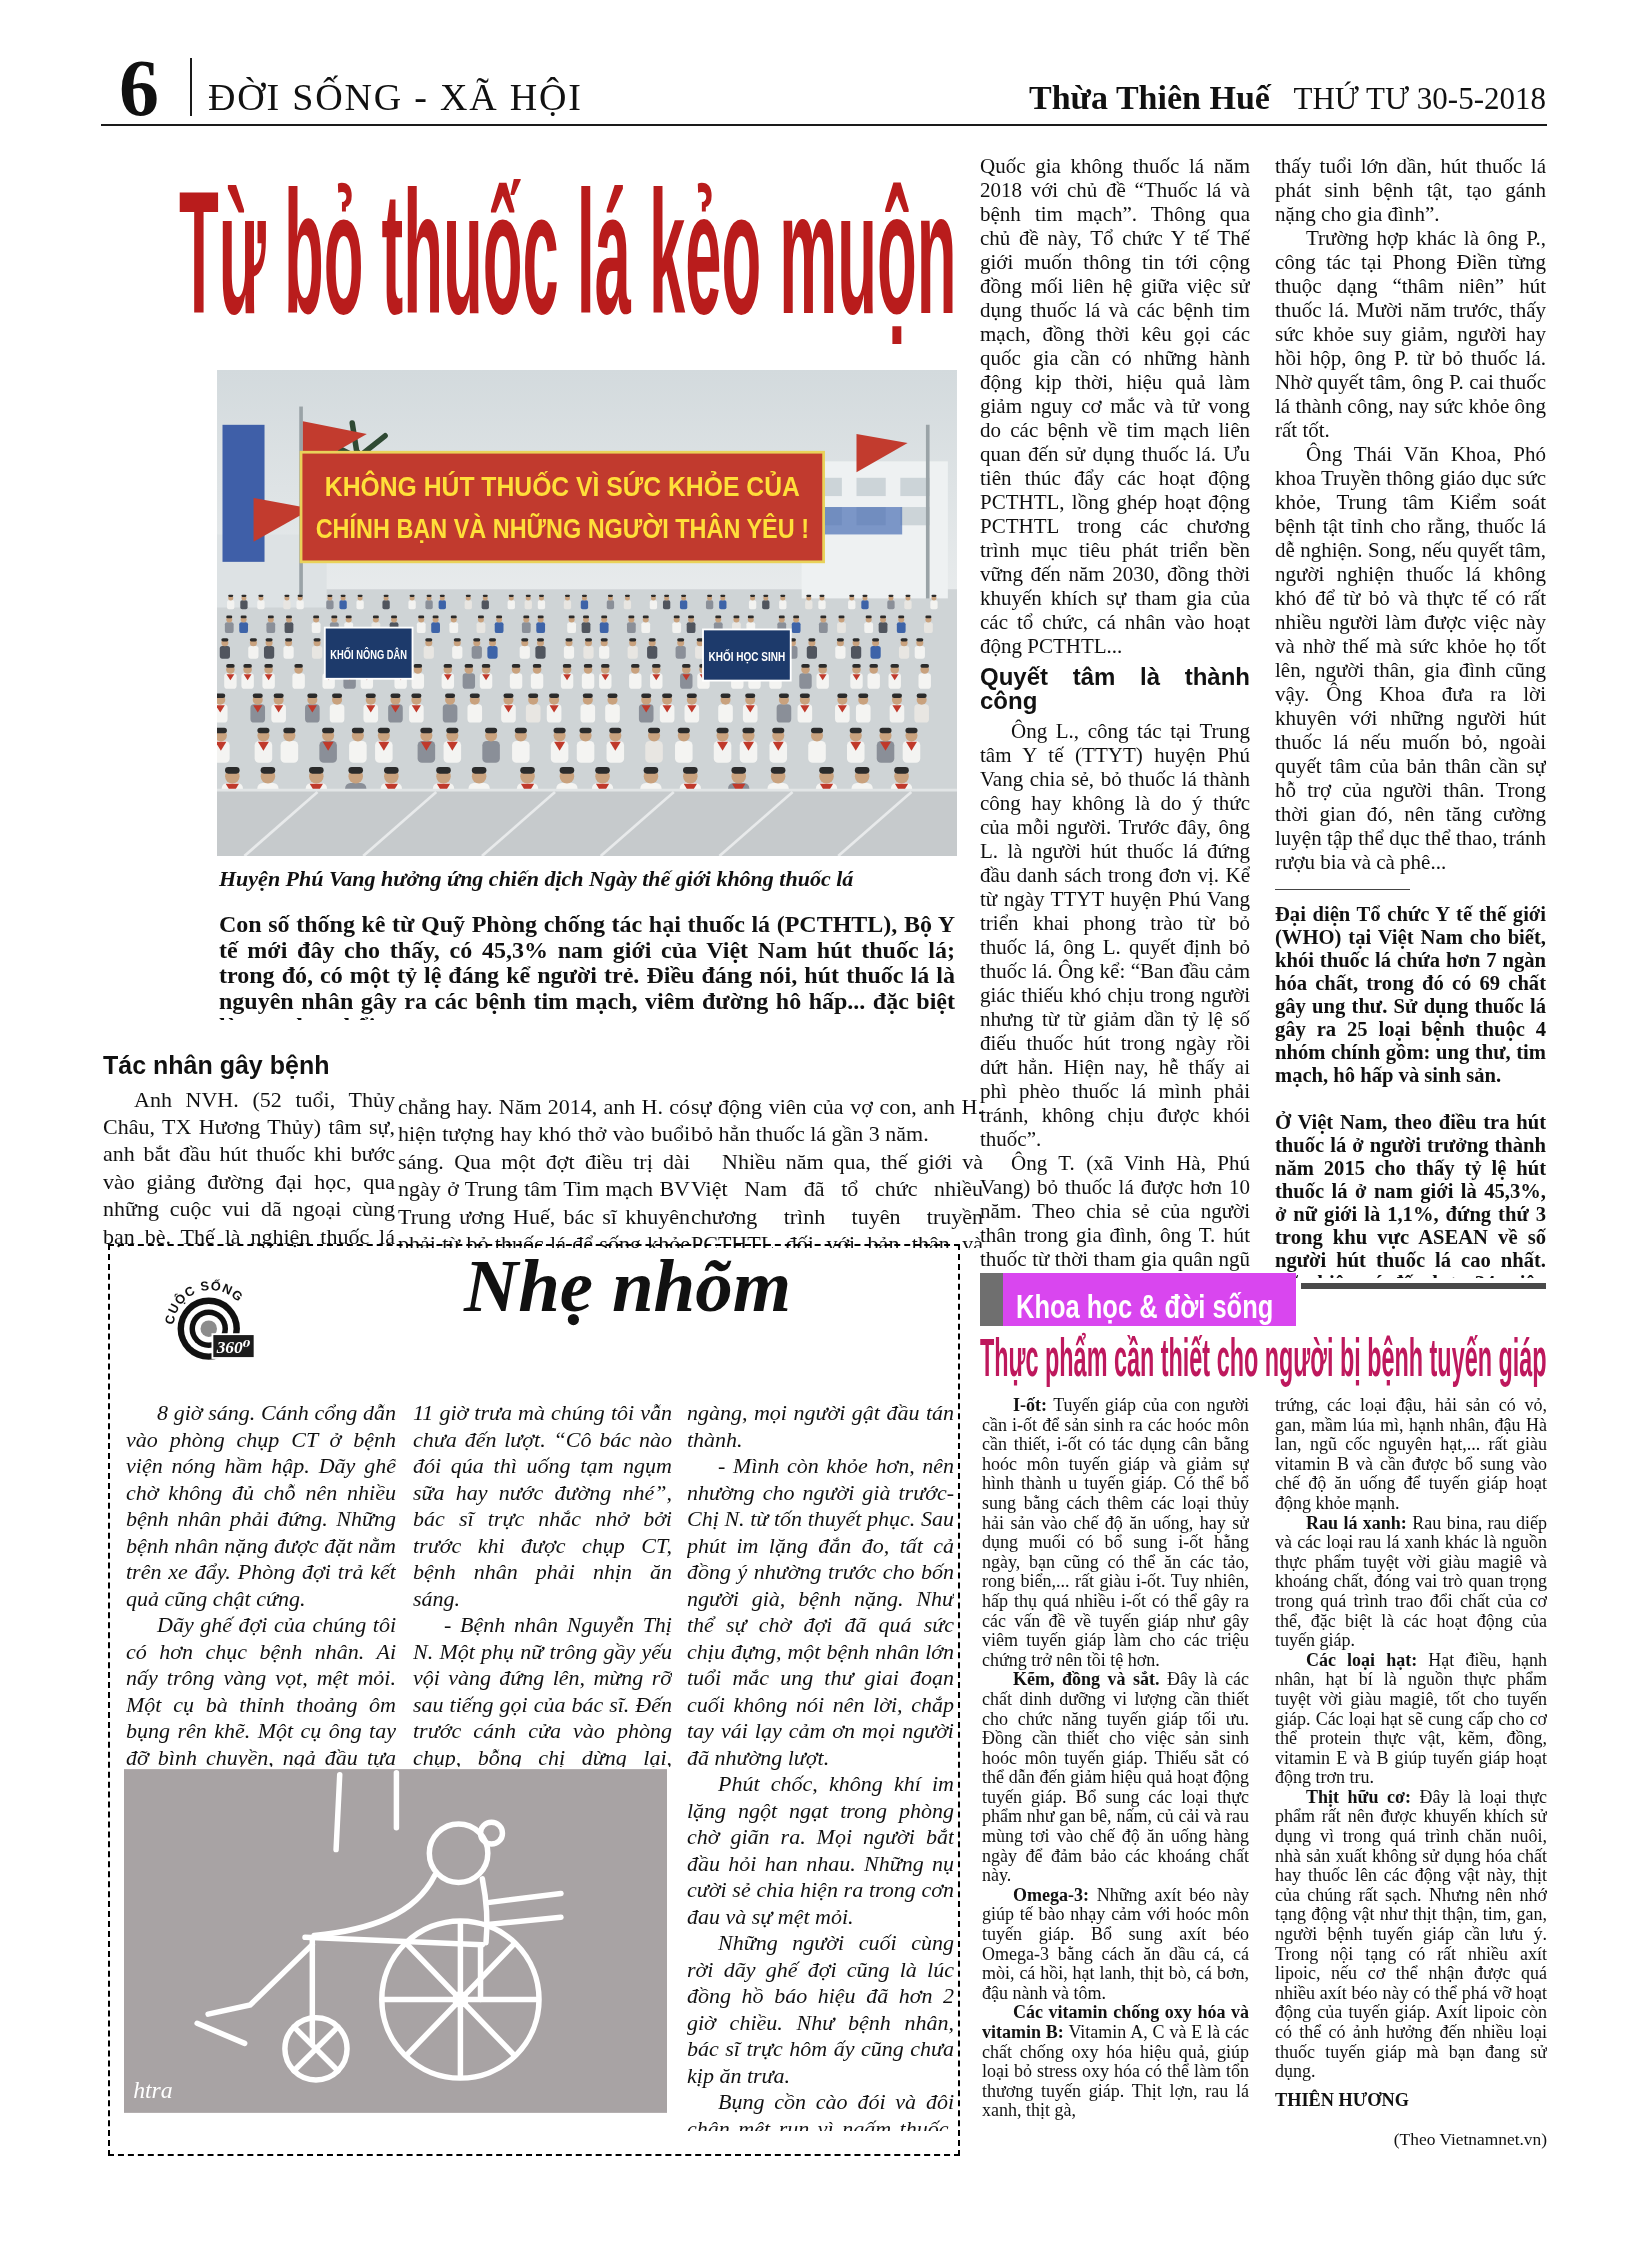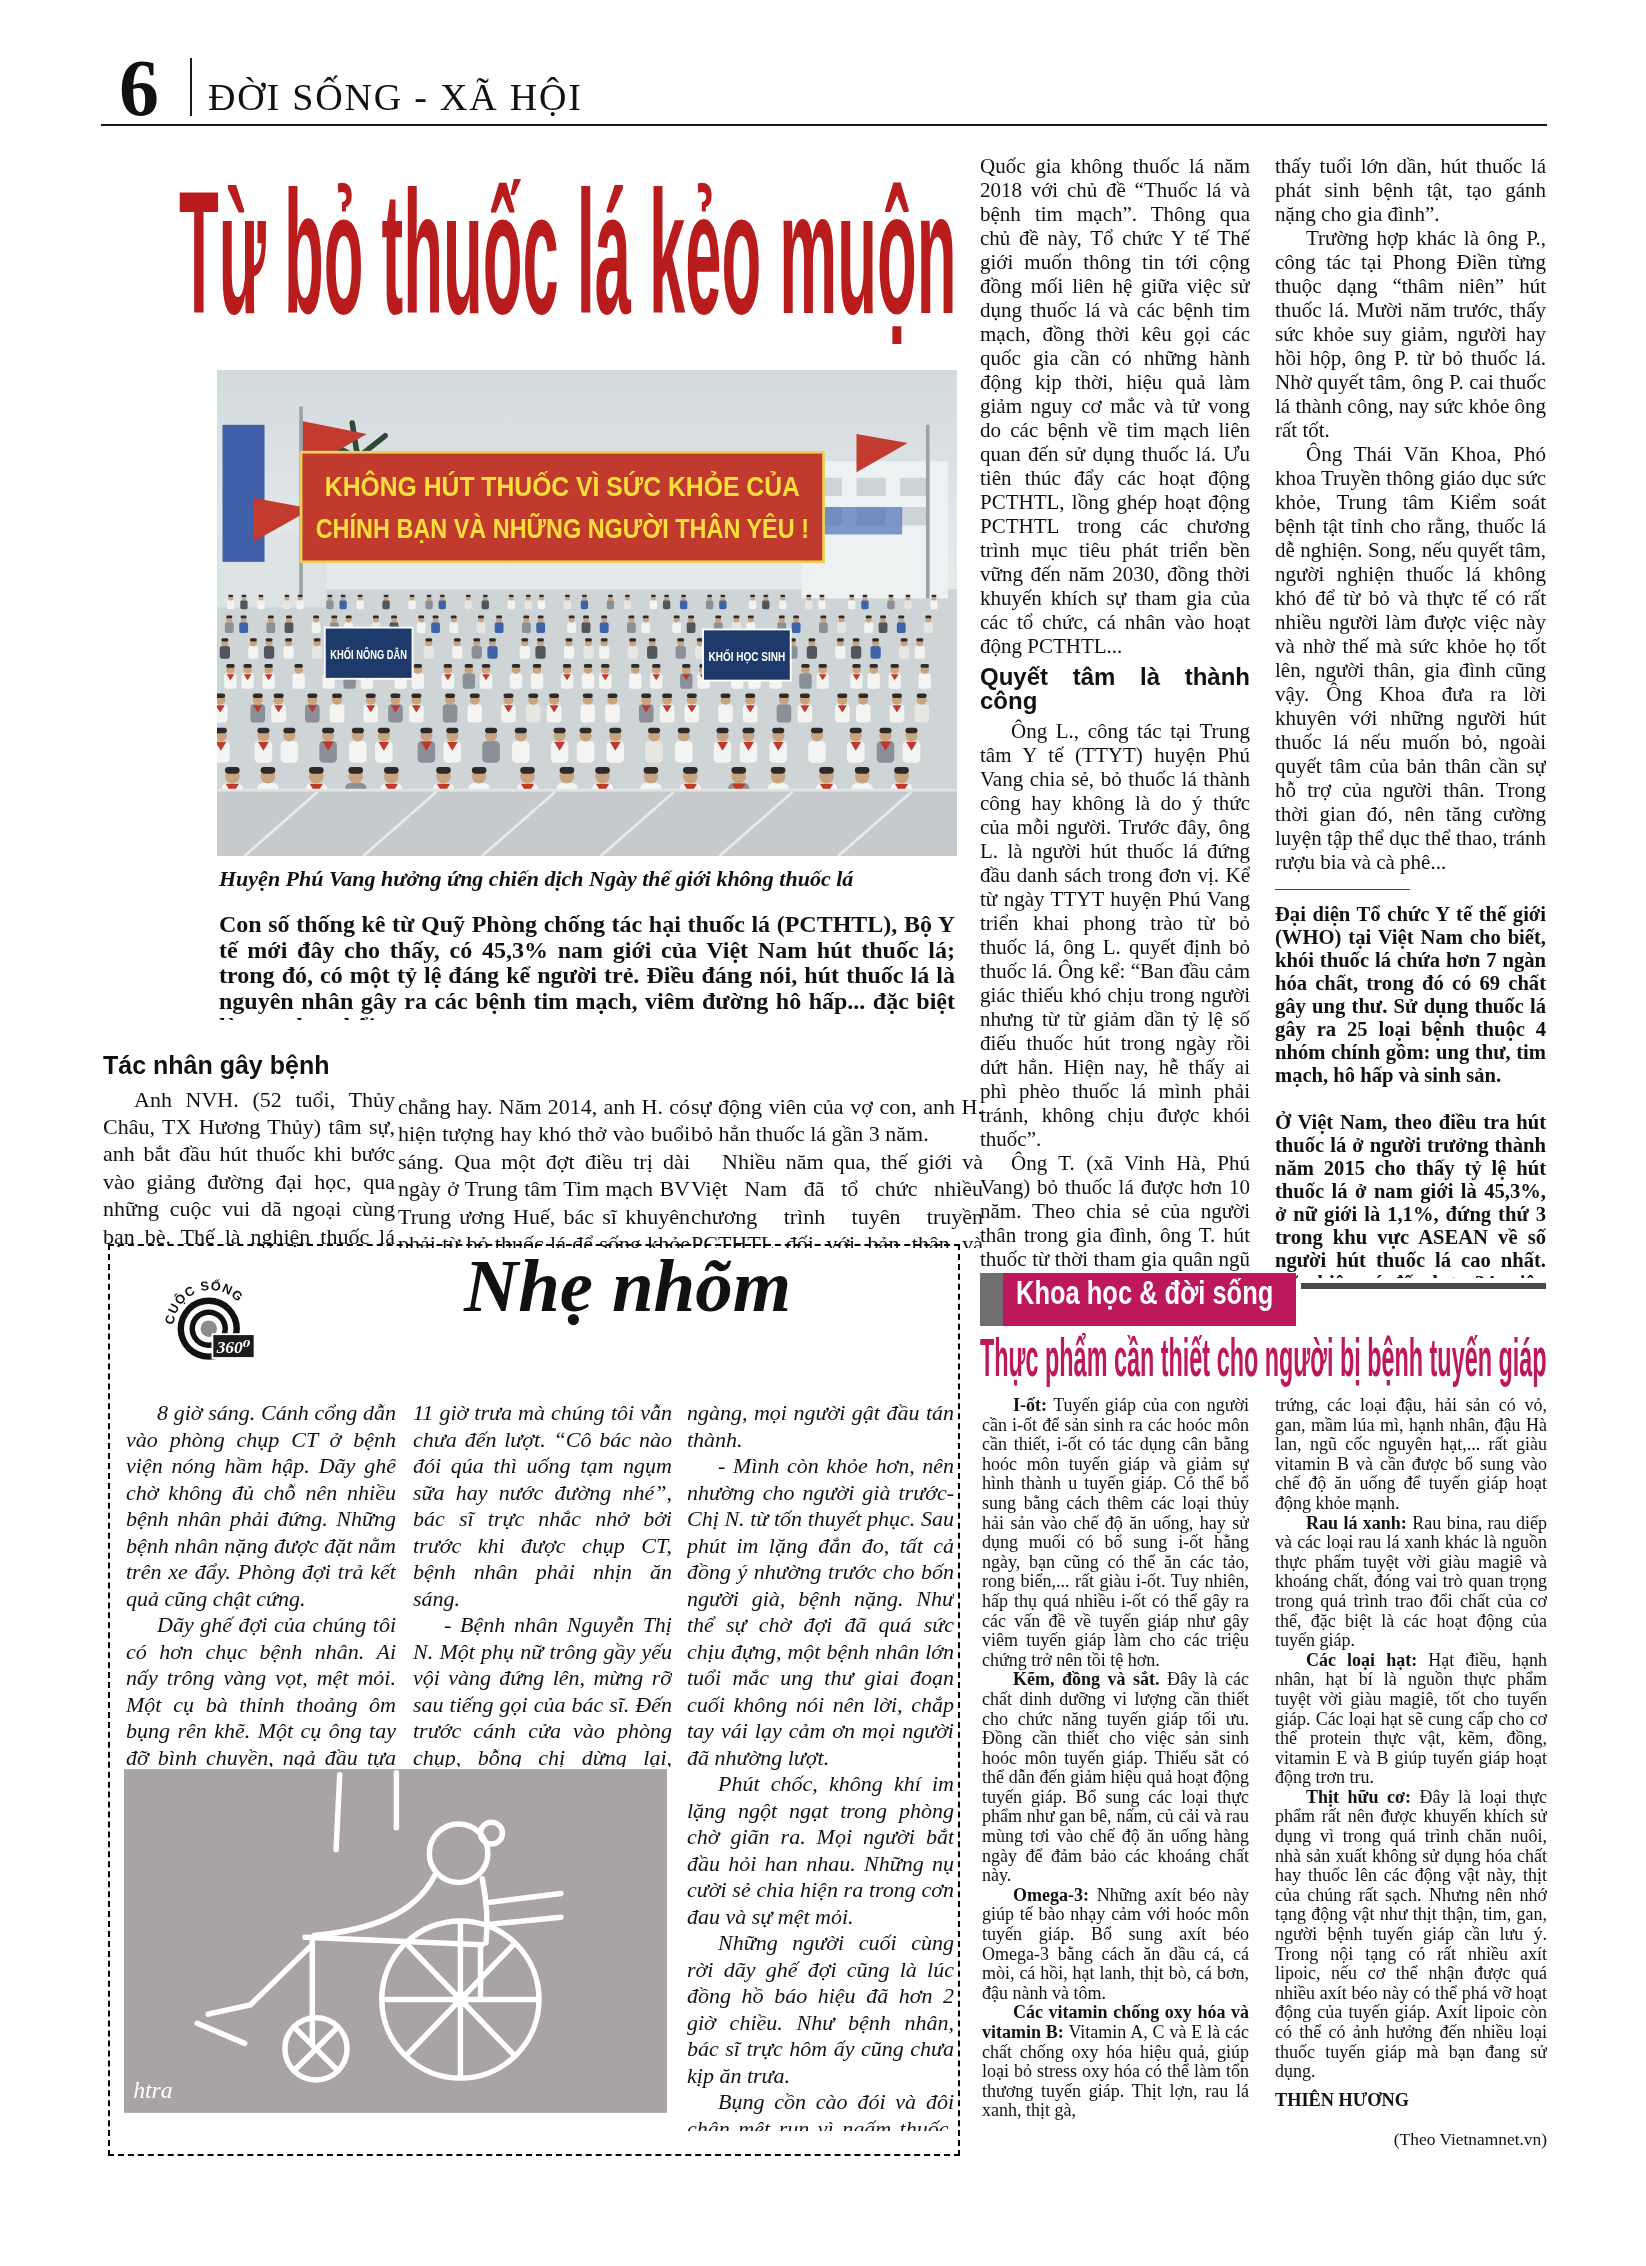--- a/index.html
+++ b/index.html
@@ -26,37 +26,41 @@
   .subhead2{font-family:"Liberation Sans","DejaVu Sans",sans-serif;font-weight:bold;font-size:24px;margin:7.3px 0 5.5px 0;}
   .shortrule{height:1.8px;background:#444;width:135px;margin:14.6px 0 12.8px 0;}
   .inset{font-weight:bold;font-size:20.6px;line-height:23px;text-align:justify;}
   .inset+.inset{margin-top:24px;}
   
   .lifebox{border:2.7px dashed #000;}
   .nn-title{font-style:italic;font-weight:bold;font-size:75px;line-height:1;}
   .ncol{font-style:italic;font-size:22px;line-height:26.5px;text-align:justify;}
   
   .tag-dark{background:#6f6f6f;}
-  .tag{background:#be185d;color:#fff;display:flex;align-items:flex-start;padding-left:12.8px;}
+  .tag{background:#d946ef;color:#fff;display:flex;align-items:flex-end;padding-left:12.8px;}
   .tag .fitxwrap{font-family:"Liberation Sans","DejaVu Sans",sans-serif;font-weight:bold;font-size:34px;}
   .sci-headline{font-family:"Liberation Sans","DejaVu Sans",sans-serif;font-weight:800;font-size:53px;color:#be185d;}
   .scol{font-size:18px;line-height:19.6px;text-align:justify;}
   .scol .ld{font-weight:bold;}
   .sci-author{text-align:left;font-weight:bold;font-size:18.3px;margin-top:9.1px;}
   .sci-source{text-align:right;font-size:17.4px;margin-top:20px;}
   .vrule{background:#1a1a1a;width:1.8px;}
 </style>
 </head>
 <body>
 
 <div id="page">
 
   <div class="abs pagenum" style="left:119px;top:48px;">6</div>
   <div class="abs vrule" style="left:190px;top:58px;height:58px;"></div>
   <div class="abs section-title" style="left:208px;top:75px;">ĐỜI SỐNG - XÃ HỘI</div>
+  <div class="abs" style="right:101px;top:79px;text-align:right;">
+    <span class="masthead-name">Thừa Thiên Huế</span>
+    <span class="masthead-date" style="margin-left:20px;">THỨ TƯ 30-5-2018</span>
+  </div>
   <div class="abs hrule" style="left:101px;top:124px;width:1446px;height:1.8px;"></div>
 
   <div class="abs headline fitx" style="left:179px;top:161px;width:779px;height:219px;">
     <span style="transform: scaleX(0.37189);">Từ bỏ thuốc lá kẻo muộn</span>
   </div>
 
   <svg class="abs" style="left:217px;top:370px;" width="740" height="486" viewBox="0 0 810 532">
     <defs>
       <linearGradient id="sky" x1="0" y1="0" x2="0" y2="1">
         <stop offset="0" stop-color="#d3dadd"></stop>

